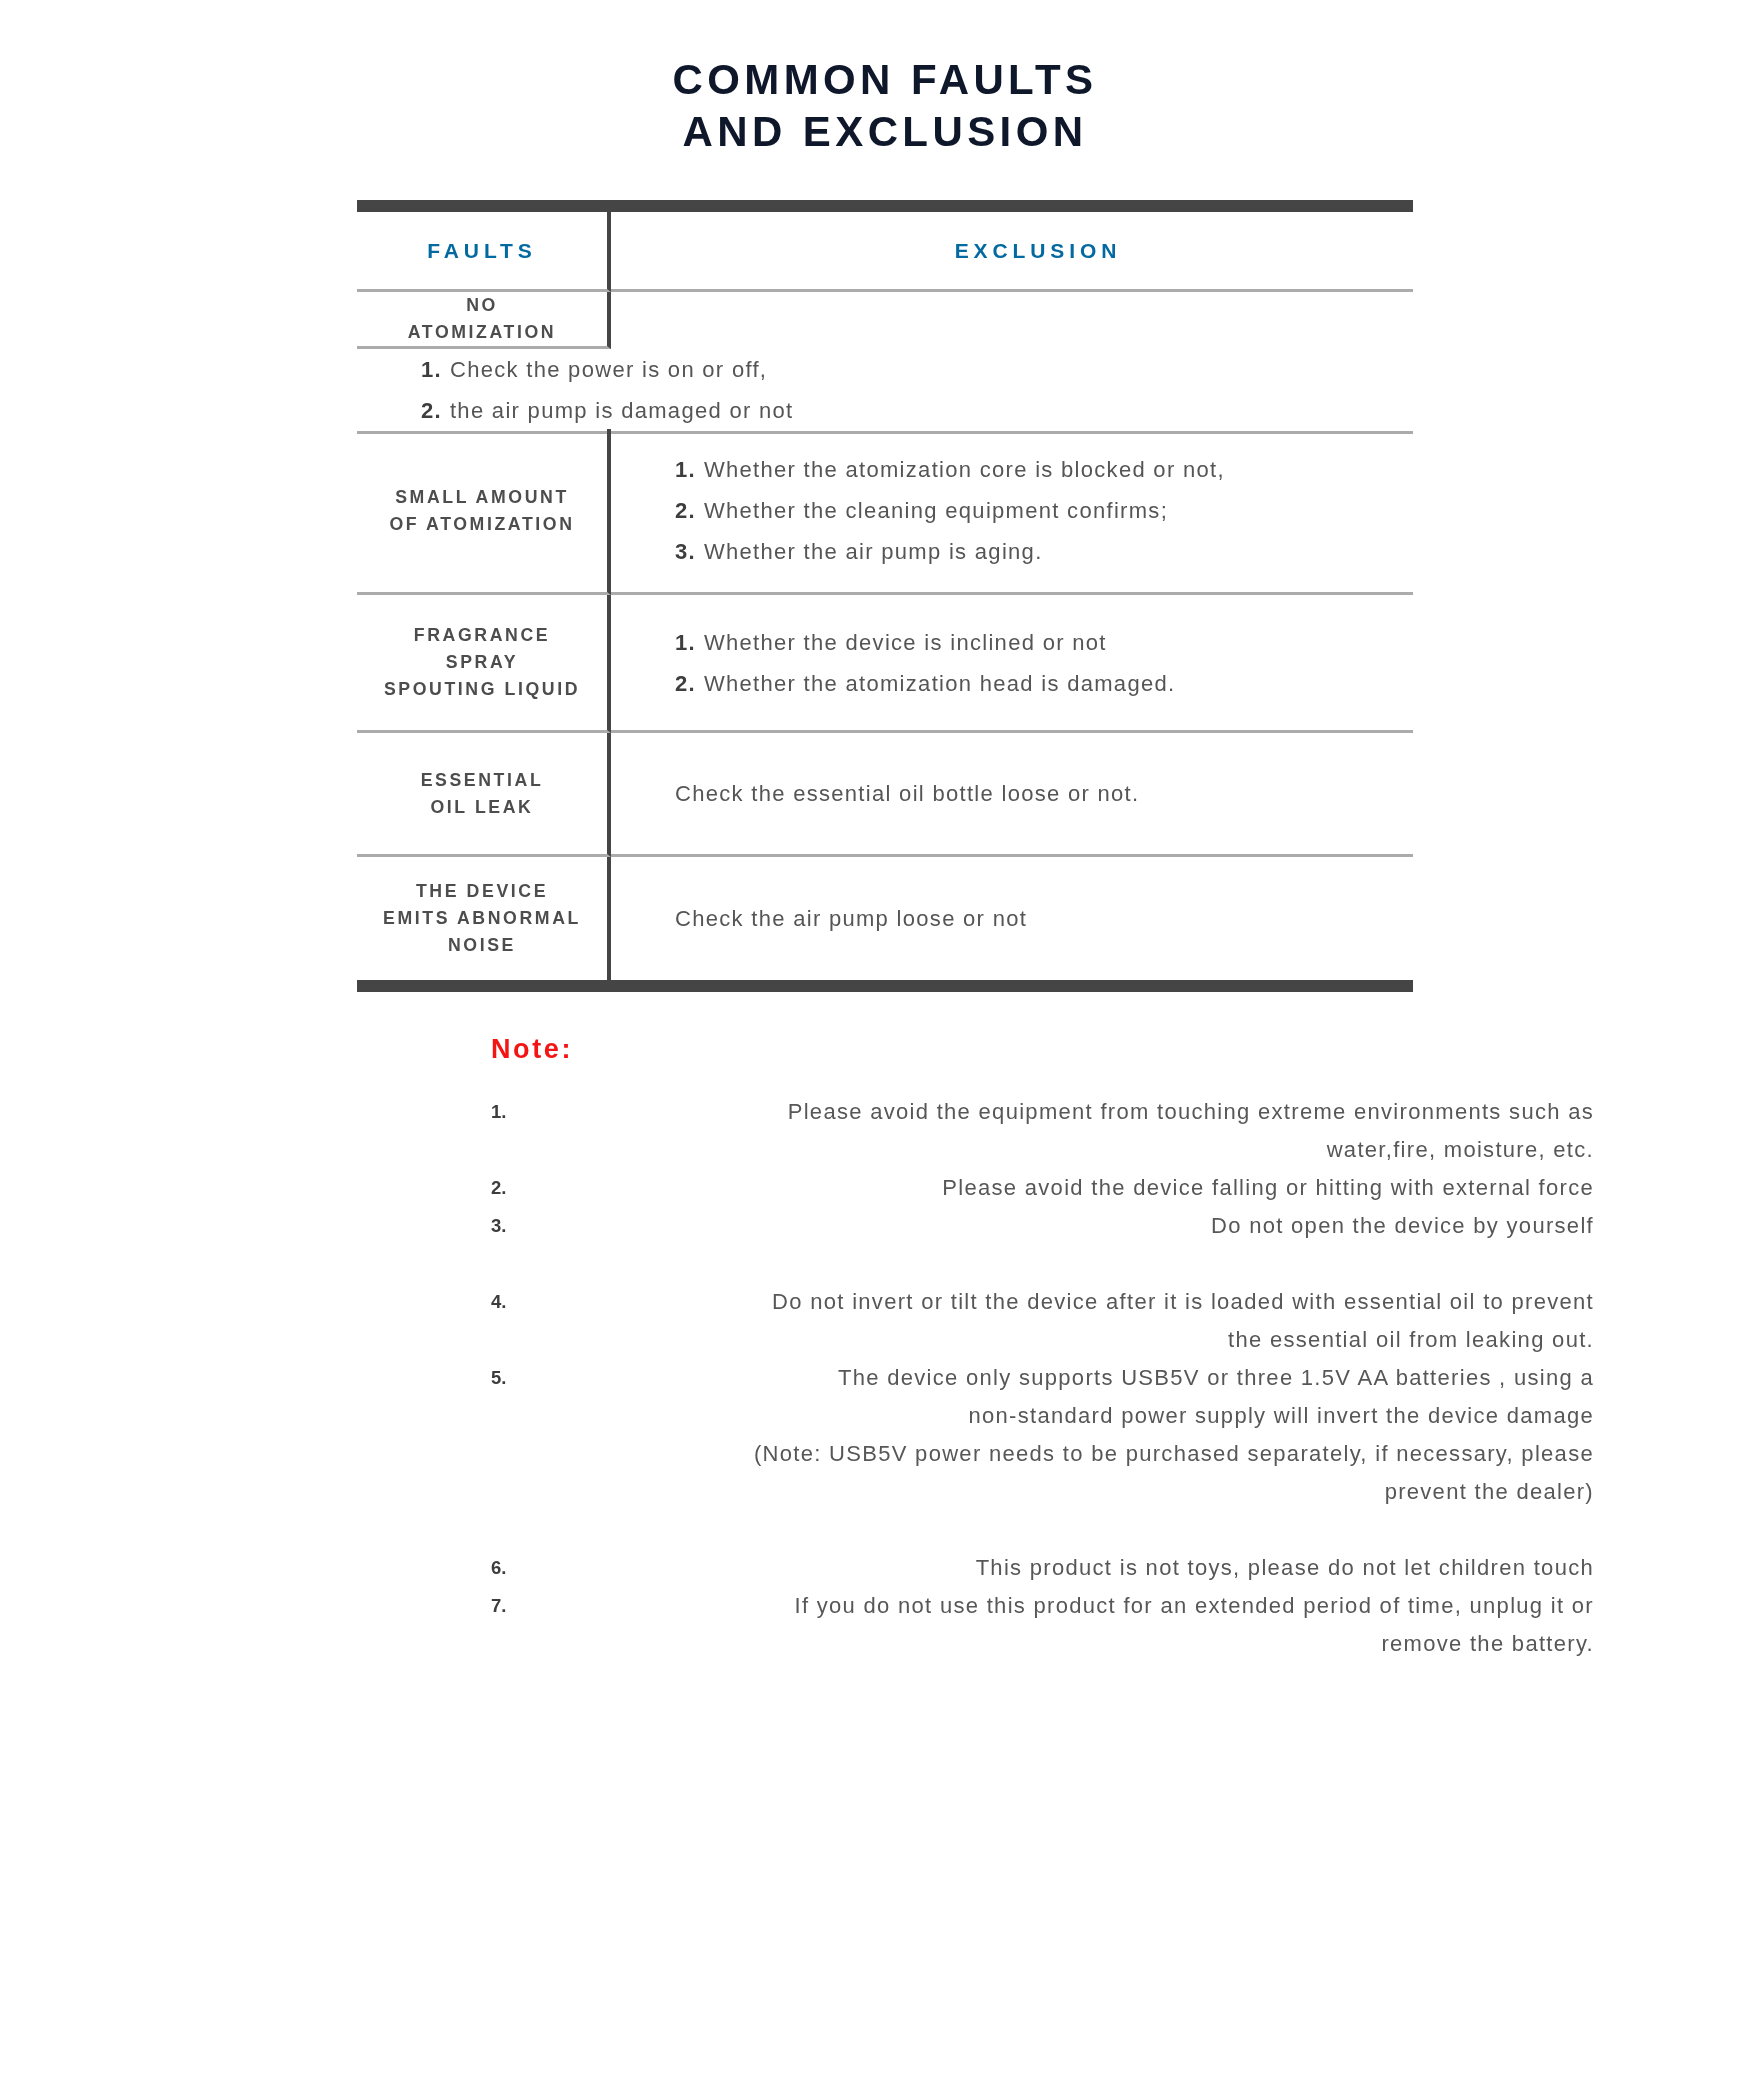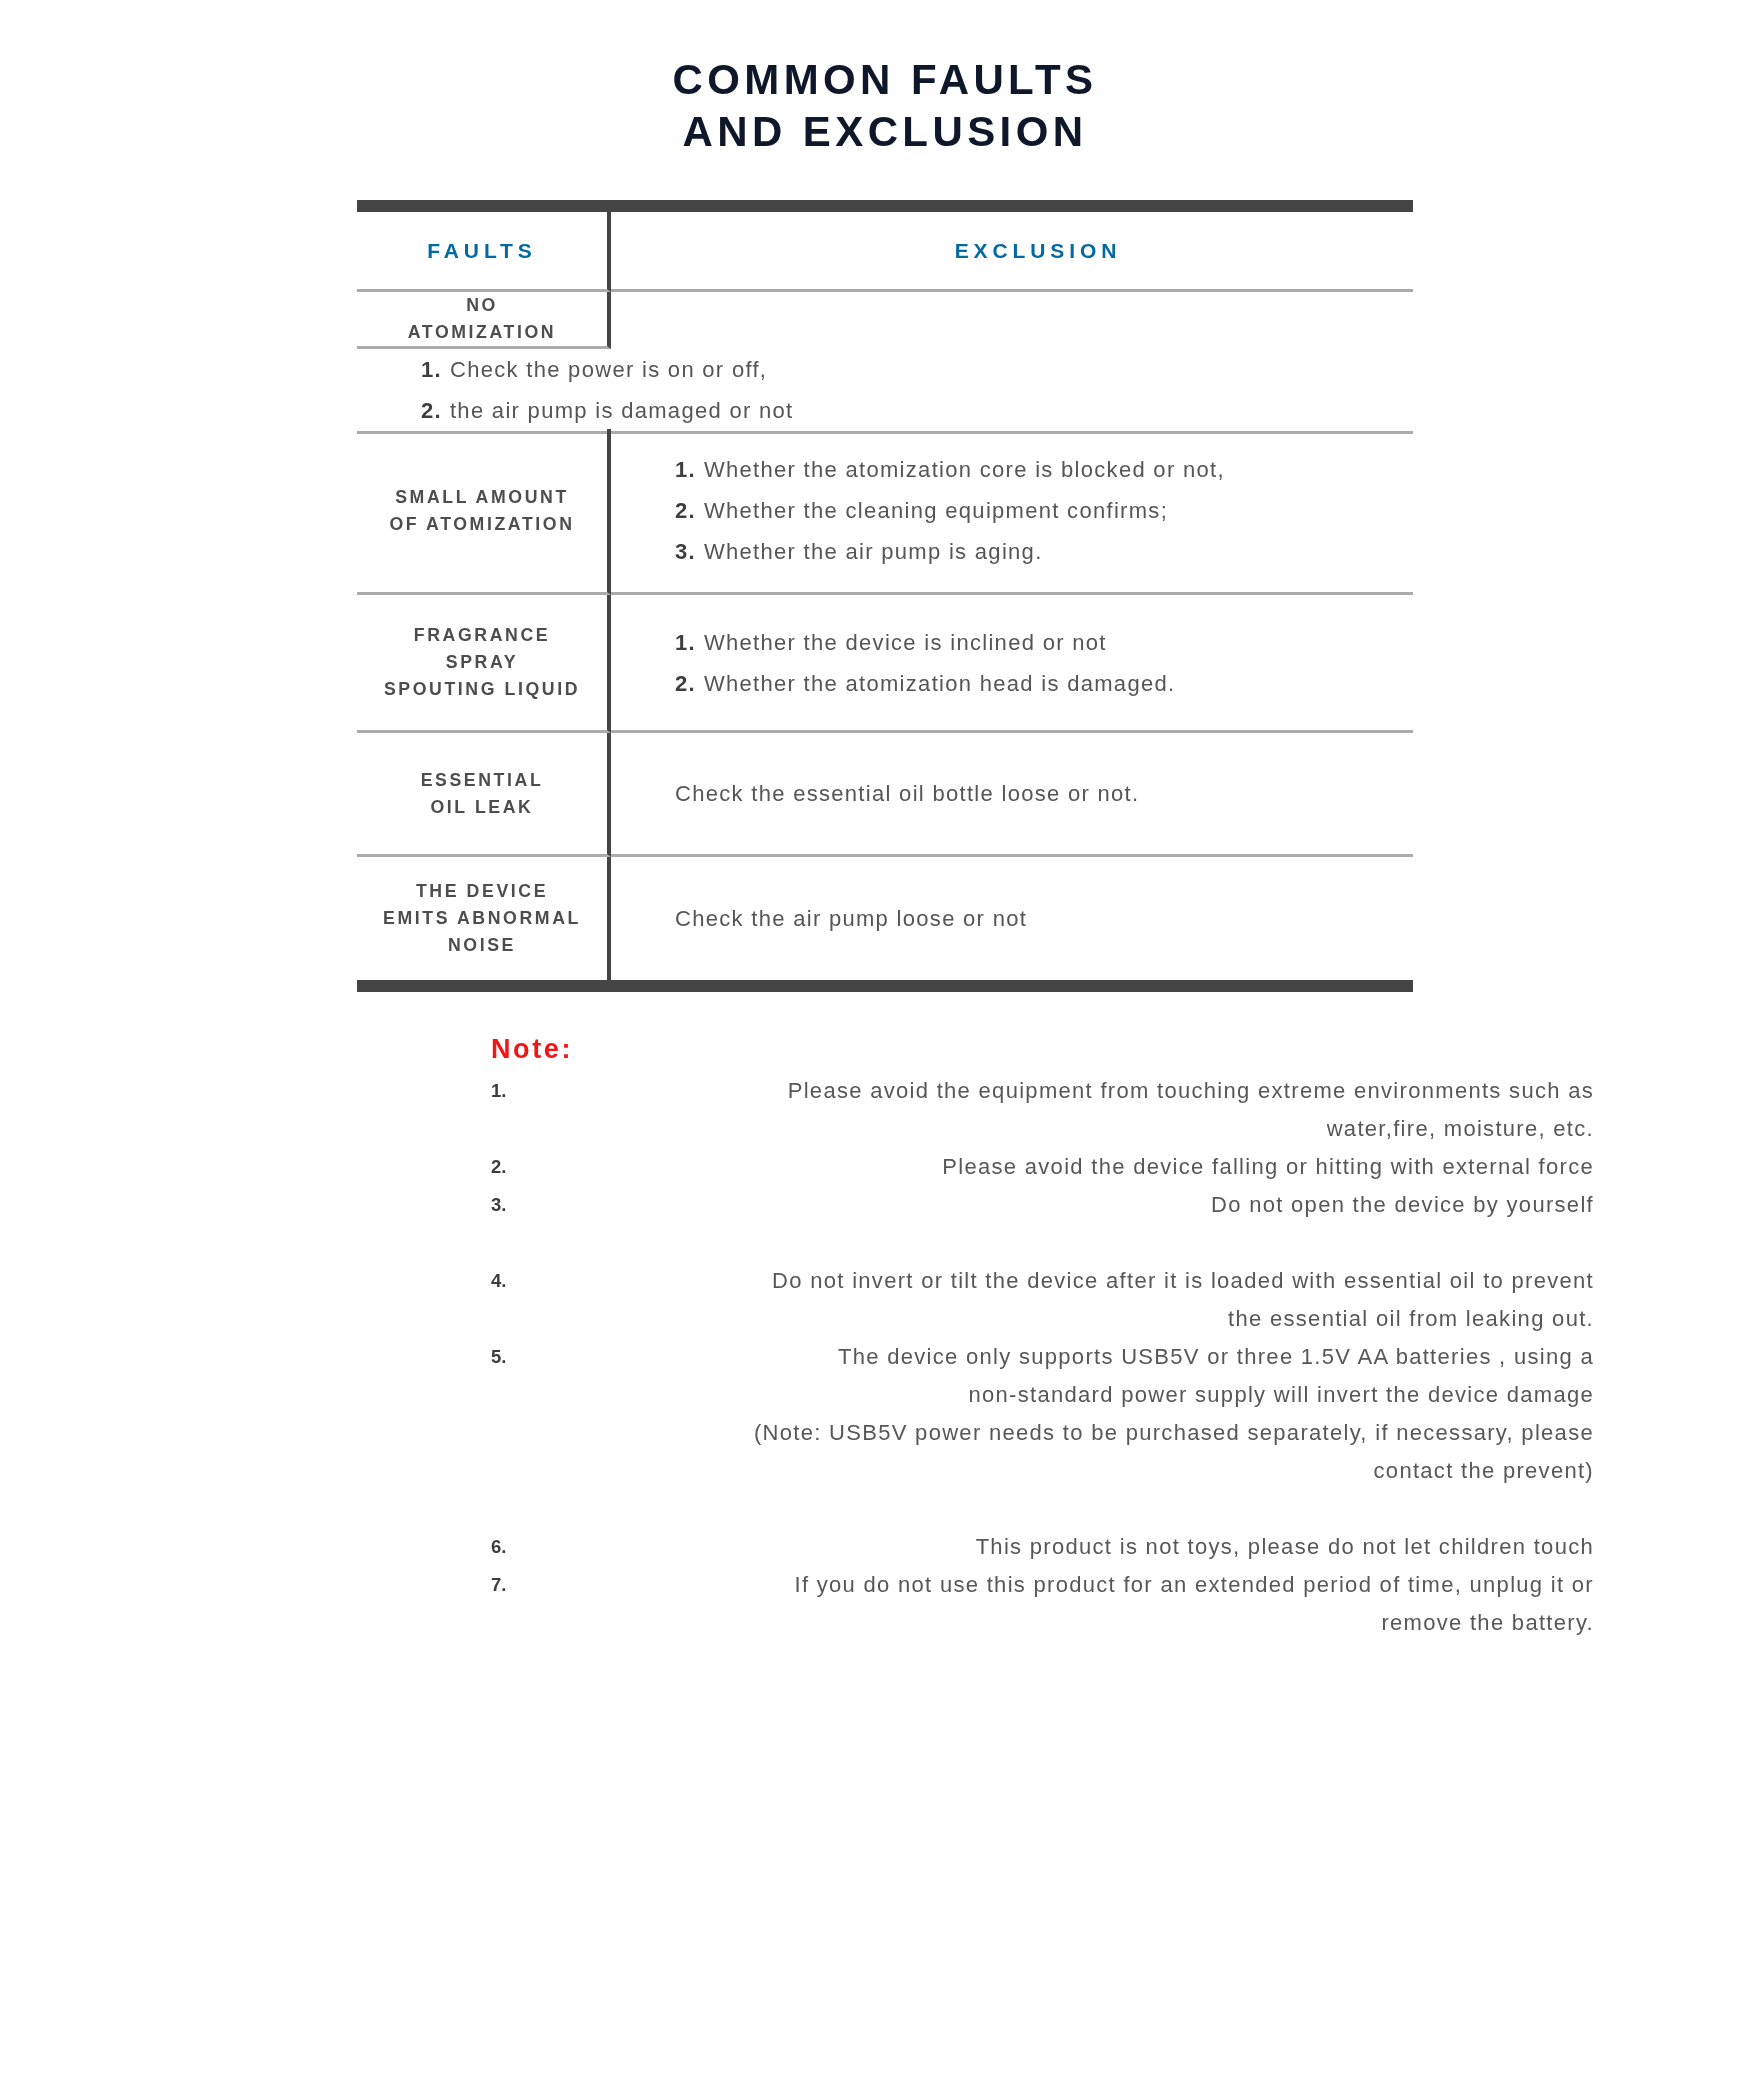--- a/index.html
+++ b/index.html
@@ -66,21 +66,21 @@
 
   
   .note{
     position:absolute;
     left:491px; top:1032px; width:1103px;
     color:#575757;
   }
   .note-heading{
     color:#f31414; font-weight:bold;
     font-size:27px; letter-spacing:2.6px; line-height:35px;
-    margin-bottom:5px;
+    margin-bottom:26px;
   }
   .n-item{display:flex;}
   .n-item.gap{margin-top:38px;}
   .n-num{
     width:41px; flex:0 0 41px;
     font-weight:bold; color:#3d3d3d;
     font-size:18.5px; line-height:38px;
   }
   .n-lines{flex:1;}
   .n-line{
@@ -188,21 +188,21 @@
         <div class="n-line">the essential oil from leaking out.</div>
       </div>
     </div>
 
     <div class="n-item">
       <div class="n-num">5.</div>
       <div class="n-lines">
         <div class="n-line">The device only supports  USB5V  or  three 1.5V AA batteries , using a</div>
         <div class="n-line">non-standard power supply will invert the device damage</div>
         <div class="n-line">(Note: USB5V power needs to be purchased separately, if necessary, please</div>
-        <div class="n-line">contact the prevent)</div>
+        <div class="n-line">prevent the dealer)</div>
       </div>
     </div>
 
     <div class="n-item gap">
       <div class="n-num">6.</div>
       <div class="n-lines">
         <div class="n-line">This product is not toys, please do not let children touch</div>
       </div>
     </div>
 

